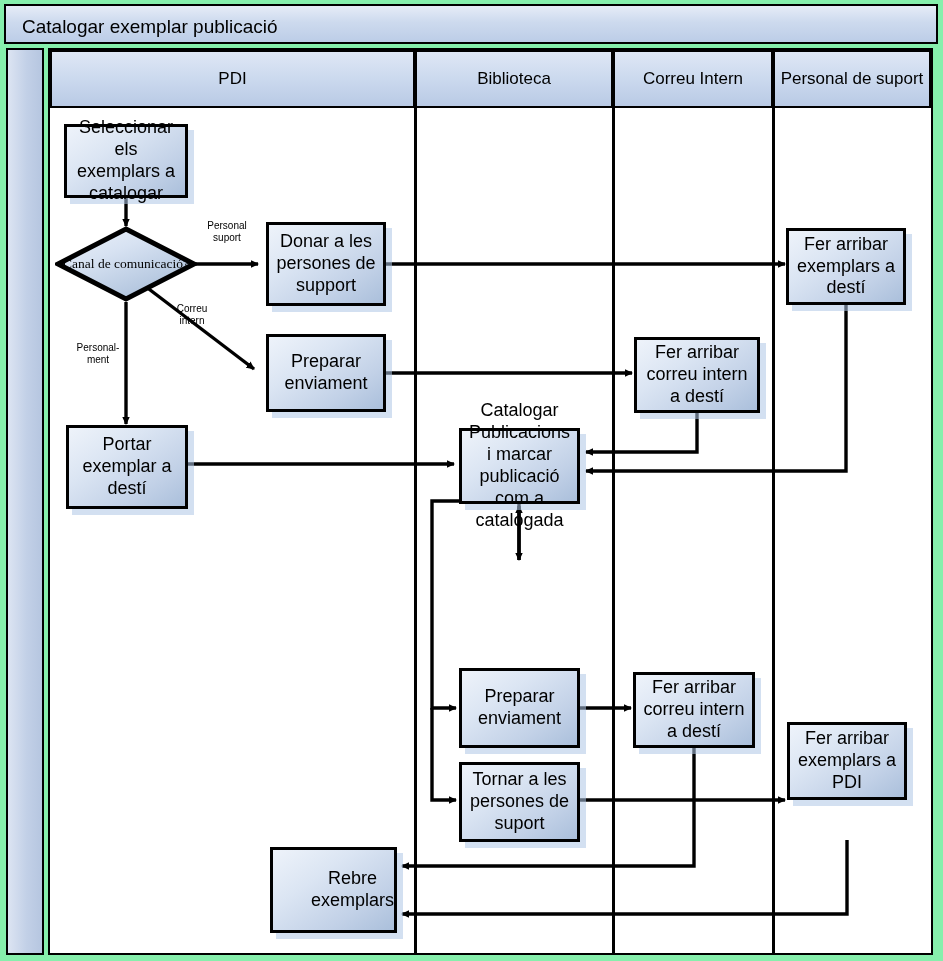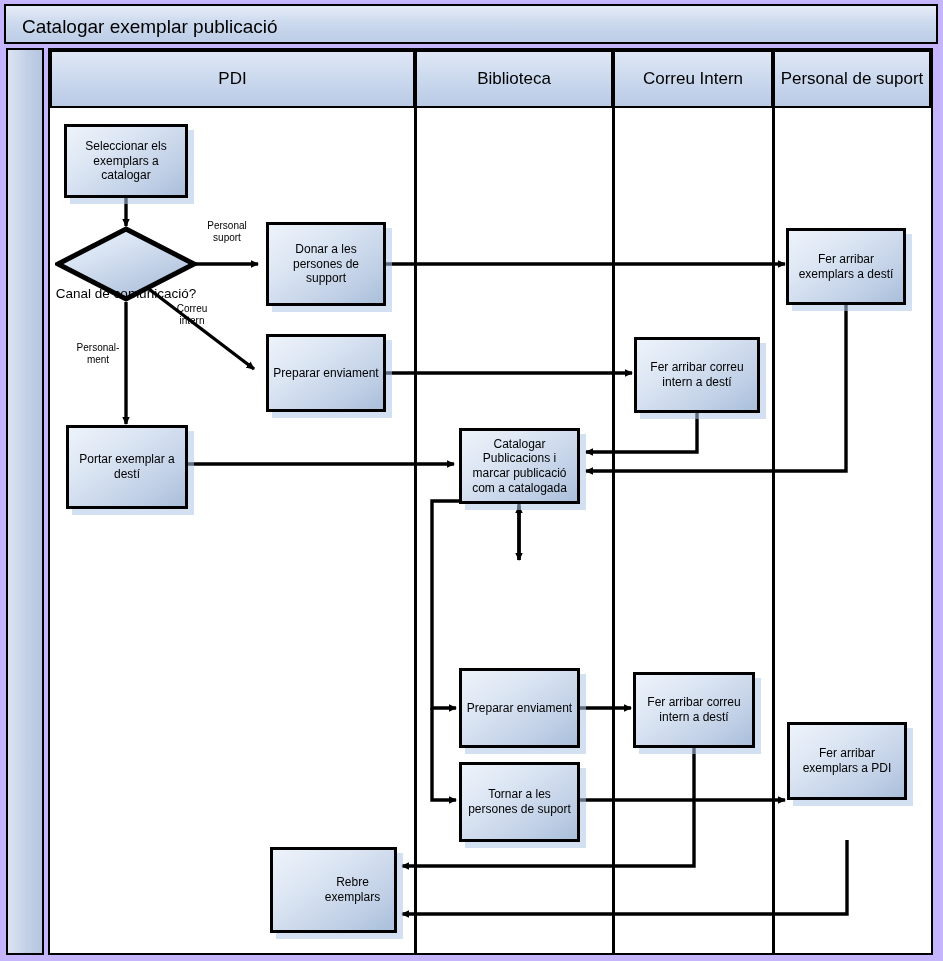--- a/index.html
+++ b/index.html
@@ -1,18 +1,18 @@
 <!DOCTYPE html>
 <html><head>
 <meta charset="utf-8">
 <title>Catalogar exemplar publicació</title>
 <style>
   html,body{margin:0;padding:0;background:#ffffff;}
   body{font-family:"Liberation Sans", sans-serif;}
-  #stage{position:relative;width:943px;height:961px;overflow:hidden;background:#c4b5fd;}
+  #stage{position:relative;width:943px;height:961px;overflow:hidden;background:#86efac;}
 
   
   .title-bar{
     position:absolute;left:4px;top:4px;width:934px;height:40px;
     border:2px solid #000;
     background:linear-gradient(180deg,#e6ecf7 0%, #cddaee 45%, #bccde7 100%);
     box-sizing:border-box;
   }
   .title-text{
     position:absolute;left:16px;top:10px;font-size:19px;color:#000;white-space:nowrap;
@@ -39,27 +39,27 @@
   }
   
   .lane-div{position:absolute;width:3px;background:#000;}
 
   
   .node{
     position:absolute;box-sizing:border-box;
     border:3px solid #000;
     background:linear-gradient(145deg,#eef3fa 0%,#dbe5f3 35%,#c2d1e7 72%,#aabfdb 100%);
     display:flex;align-items:center;justify-content:center;text-align:center;
-    font-size:12px;color:#000;line-height:1.22;padding:2px 4px;
+    font-size:18px;color:#000;line-height:1.22;padding:2px 4px;
     box-shadow:6px 6px 0 0 rgba(175,198,229,0.55);
   }
   .diamond{
     position:absolute;box-sizing:border-box;
     background:transparent;border:none;box-shadow:none;
-    display:flex;align-items:flex-end;justify-content:center;
+    display:flex;align-items:center;justify-content:center;font-family:Liberation Serif, serif;
   }
   .diamond .dm-shape{position:absolute;inset:0;}
   .diamond .dm-label{
     position:relative;z-index:2;font-size:13.5px;text-align:center;line-height:1.2;color:#000;
   }
   .datashape{
     position:absolute;box-sizing:border-box;
     display:flex;align-items:center;justify-content:center;
     font-size:13.5px;color:#000;text-align:center;
   }

